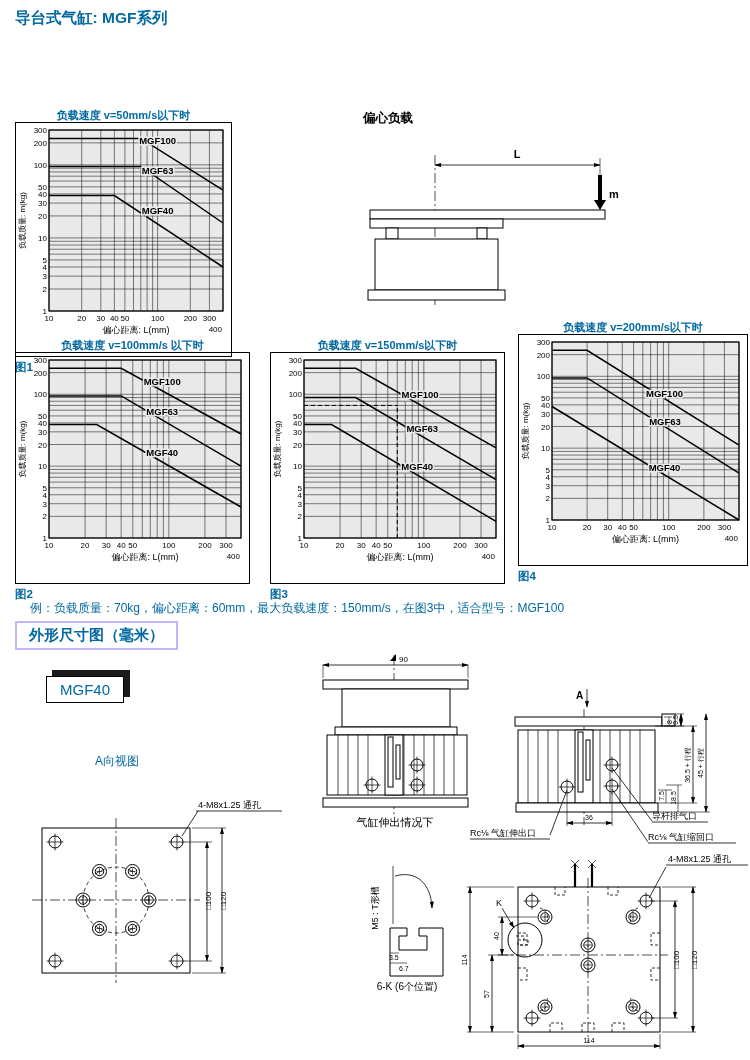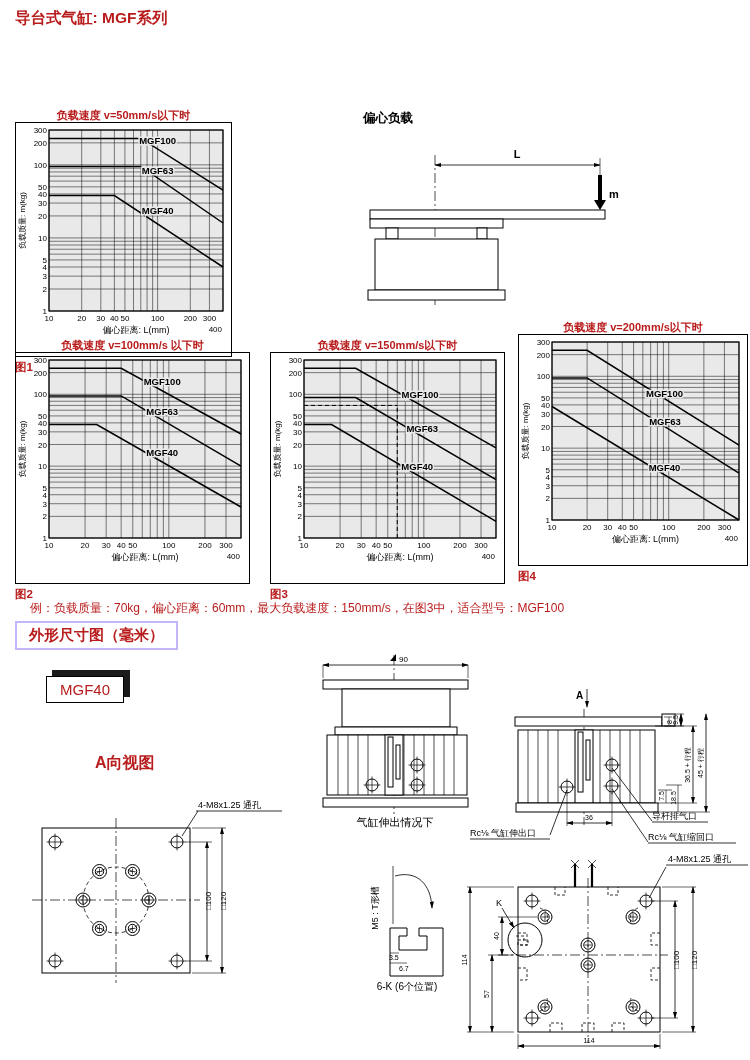--- a/index.html
+++ b/index.html
@@ -1,26 +1,26 @@
 <!DOCTYPE html>
 <html><head>
 <meta charset="utf-8">
 <style>
   html,body{margin:0;padding:0;background:#fff;}
   #page{position:relative;width:750px;height:1060px;background:#fff;overflow:hidden;
-        font-family:"Liberation Sans","DejaVu Sans",sans-serif;color:#b91c1c;}
+        font-family:"Liberation Sans","DejaVu Sans",sans-serif;color:#0369a1;}
   .abs{position:absolute;}
   .pgtitle{font-size:15.5px;font-weight:bold;}
   .chart{position:absolute;}
   .ctitle{font-size:11px;font-weight:bold;text-align:center;height:14px;line-height:14px;white-space:nowrap;}
   .ccap{font-size:11.5px;font-weight:bold;height:13px;line-height:13px;}
   .secbox{border:2px solid #c4b5fd;padding:3px 12px;font-size:15px;font-weight:bold;background:#fff;}
   .mdlbox{width:76px;height:25px;border:1.5px solid #000;background:#fff;box-shadow:6px -6px 0 #1b1b1b;
           text-align:center;line-height:25px;font-size:15px;}
-  .viewlbl{font-size:16px;font-weight:bold;}
+  .viewlbl{font-size:12px;}
   .note{font-size:12px;white-space:nowrap;}
   svg{overflow:visible;}
   svg text{font-family:"Liberation Sans","DejaVu Sans",sans-serif;fill:#000;}
   .ol{fill:none;stroke:#000;stroke-width:1;}
   .fw{fill:#fff;stroke:#000;stroke-width:1;}
   .th{stroke:#000;stroke-width:.7;}
   .cl{stroke:#000;stroke-width:.7;stroke-dasharray:10 3 2 3;fill:none;}
   .dsh{fill:none;stroke:#000;stroke-width:.8;stroke-dasharray:4 3;}
   .dsh2{fill:none;stroke:#000;stroke-width:.8;stroke-dasharray:3 2;}
   .dim{stroke:#000;stroke-width:.8;marker-start:url(#ma);marker-end:url(#ma);}

